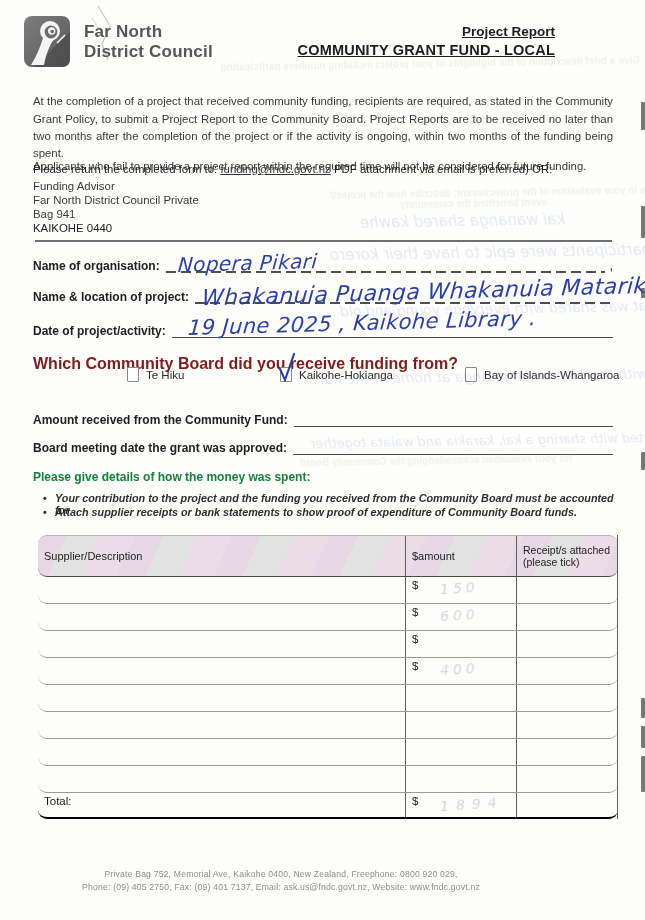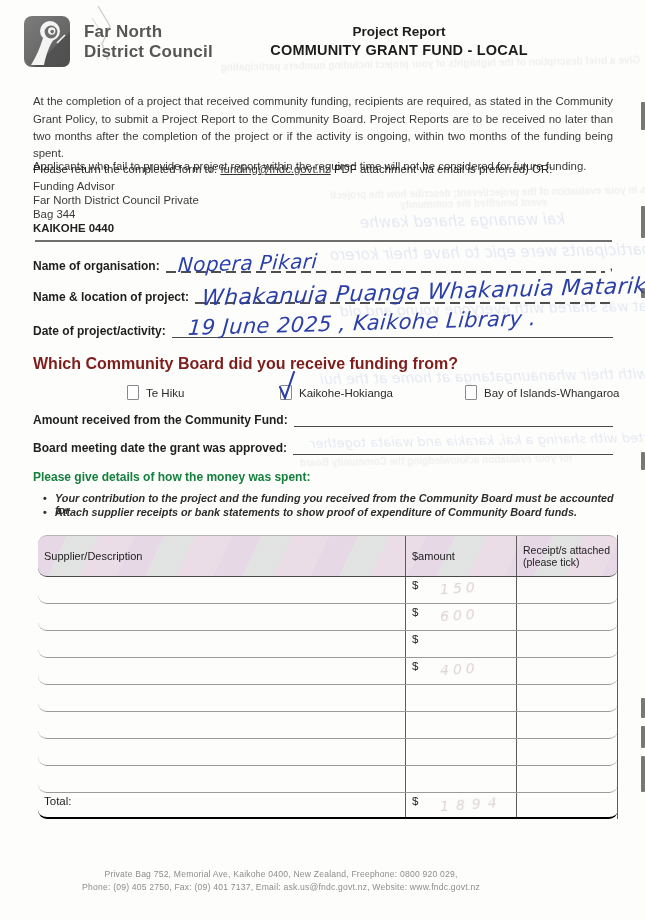--- a/index.html
+++ b/index.html
@@ -5,45 +5,45 @@
   html,body{margin:0;padding:0;background:#e8e8e8;}
   .page{
     position:relative;width:645px;height:920px;margin:0 auto;
     background:#fdfdfb;overflow:hidden;
     font-family:"Liberation Sans",sans-serif;color:#2e2e2e;
   }
   
   .logo-box{position:absolute;left:24px;top:16px;width:46px;height:51px;}
   .logo-text{position:absolute;left:84px;top:22px;font-size:17px;line-height:20px;
     font-weight:bold;color:#565656;letter-spacing:.2px;}
-  .title-block{position:absolute;left:234px;top:24px;width:330px;text-align:center;color:#1d1d1d;}
+  .title-block{position:absolute;left:225px;top:24px;width:330px;text-align:right;color:#1d1d1d;text-decoration:underline;}
   .title1{font-size:13.5px;font-weight:bold;}
   .title2{font-size:14.5px;font-weight:bold;margin-top:3px;letter-spacing:.2px;}
   
   .p1{position:absolute;left:33px;top:82px;width:580px;font-size:11.4px;line-height:17.2px;
     text-align:justify;color:#3a3a3a;}
   .p2{position:absolute;left:33px;top:149px;width:600px;font-size:11.4px;color:#3a3a3a;}
   .return-line{position:absolute;left:33px;top:163px;width:600px;font-size:11.4px;color:#222;}
   .return-line b{font-weight:normal;}
   .return-email{text-decoration:underline;font-weight:normal;color:#333;margin-top:16px;}
   .addr{position:absolute;left:33px;font-size:11.4px;color:#3a3a3a;line-height:14px;}
-  .addr.b{font-weight:bold;color:#222;}
+  .addr.b{font-weight:normal;color:#222;}
   .divider{position:absolute;left:35px;top:240px;width:577px;height:2px;background:#6f6f6f;}
   
   .frow{position:absolute;left:33px;width:580px;display:flex;align-items:flex-end;}
   .flabel{font-size:12px;font-weight:bold;color:#1f1f1f;white-space:nowrap;padding-right:6px;}
   .fline{flex:1;height:14px;}
   .fline.solid{border-bottom:1.6px solid #4a4a4a;}
   .fline.dashed{background:repeating-linear-gradient(90deg,#4f4f4f 0 10px,transparent 10px 15px) left bottom/100% 2px no-repeat;}
   .trail{font-size:13px;color:#333;padding-left:4px;}
   .hw{position:absolute;font-family:"DejaVu Sans",sans-serif;font-style:italic;
     color:#2b3fa8;transform:rotate(-1.6deg) skewX(-6deg);letter-spacing:.4px;white-space:nowrap;}
   
   .q-label{position:absolute;left:33px;top:355px;font-size:16px;font-weight:bold;color:#7f1d1d;}
-  .opt{position:absolute;top:385px;display:flex;align-items:center;padding-left:32px;}
+  .opt{position:absolute;top:367px;display:flex;align-items:center;padding-left:32px;}
   .cbox{width:10px;height:13px;border:1.6px solid #8a8a8a;border-radius:1px;background:#fff;position:relative;}
   .opt-label{font-size:11.5px;color:#2b2b2b;margin-left:7px;}
   .tick{position:absolute;left:-3px;top:-15px;width:18px;height:29px;}
   
   .u-row{position:absolute;left:33px;width:580px;display:flex;align-items:flex-end;}
   .u-row .fline{border-bottom:1.6px solid #4a4a4a;}
   
   .spend-h{position:absolute;left:33px;top:470px;font-size:12px;font-weight:bold;color:#15803d;}
   .bullet{position:absolute;left:55px;width:560px;font-size:10.8px;font-weight:bold;font-style:italic;color:#2d2d2d;}
   .bullet::before{content:"•";position:absolute;left:-12px;top:0;font-style:normal;}
@@ -111,21 +111,21 @@
   <div class="title-block">
     <div class="title1">Project Report</div>
     <div class="title2">COMMUNITY GRANT FUND - LOCAL</div>
   </div>
 
   <p class="p1">At the completion of a project that received community funding, recipients are required, as stated in the Community Grant Policy, to submit a Project Report to the Community Board. Project Reports are to be received no later than two months after the completion of the project or if the activity is ongoing, within two months of the funding being spent.</p>
   <p class="p2">Applicants who fail to provide a project report within the required time will not be considered for future funding.</p>
   <div class="return-line"><b>Please return the completed form to: </b><span class="return-email">funding@fndc.govt.nz</span><b> PDF attachment via email is preferred) OR:</b></div>
   <div class="addr" style="top:179px">Funding Advisor</div>
   <div class="addr" style="top:193px">Far North District Council Private</div>
-  <div class="addr" style="top:207px">Bag 344</div>
+  <div class="addr" style="top:207px">Bag 941</div>
   <div class="addr b" style="top:221px">KAIKOHE 0440</div>
   <div class="divider"></div>
 
   <div class="frow" style="top:258px">
     <span class="flabel">Name of organisation:</span>
     <span class="fline dashed"></span>
     <span class="trail">,</span>
   </div>
   <div class="hw" style="left:178px;top:251px;font-size:20px">Nopera Pikari</div>
 

